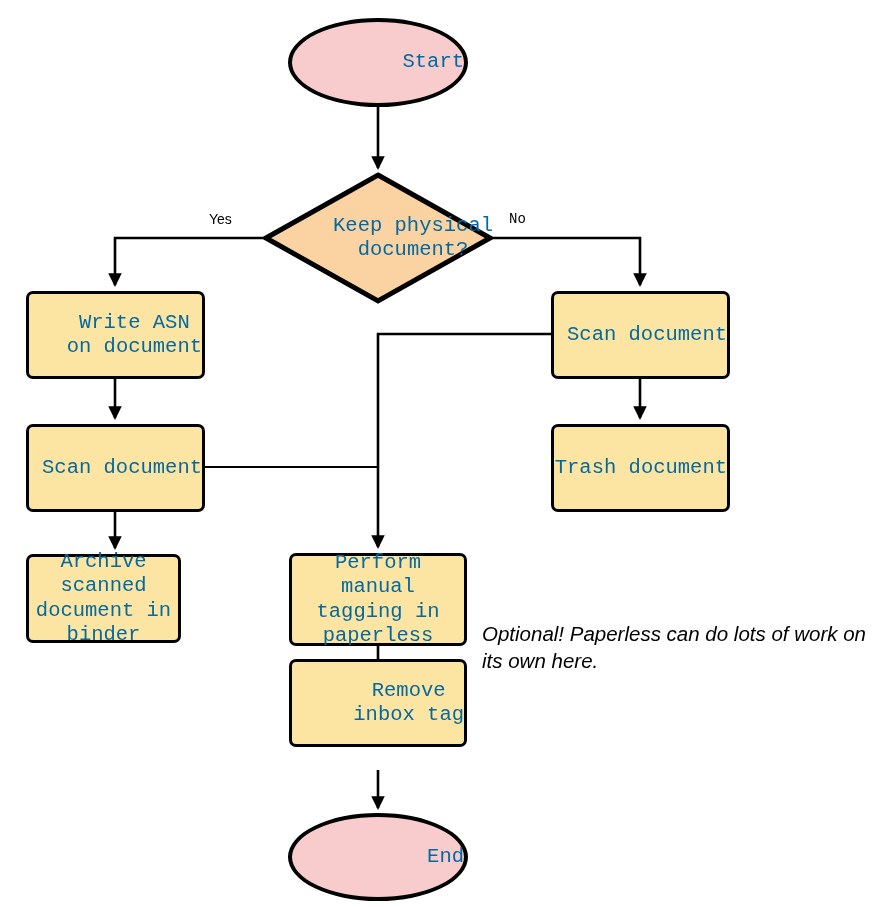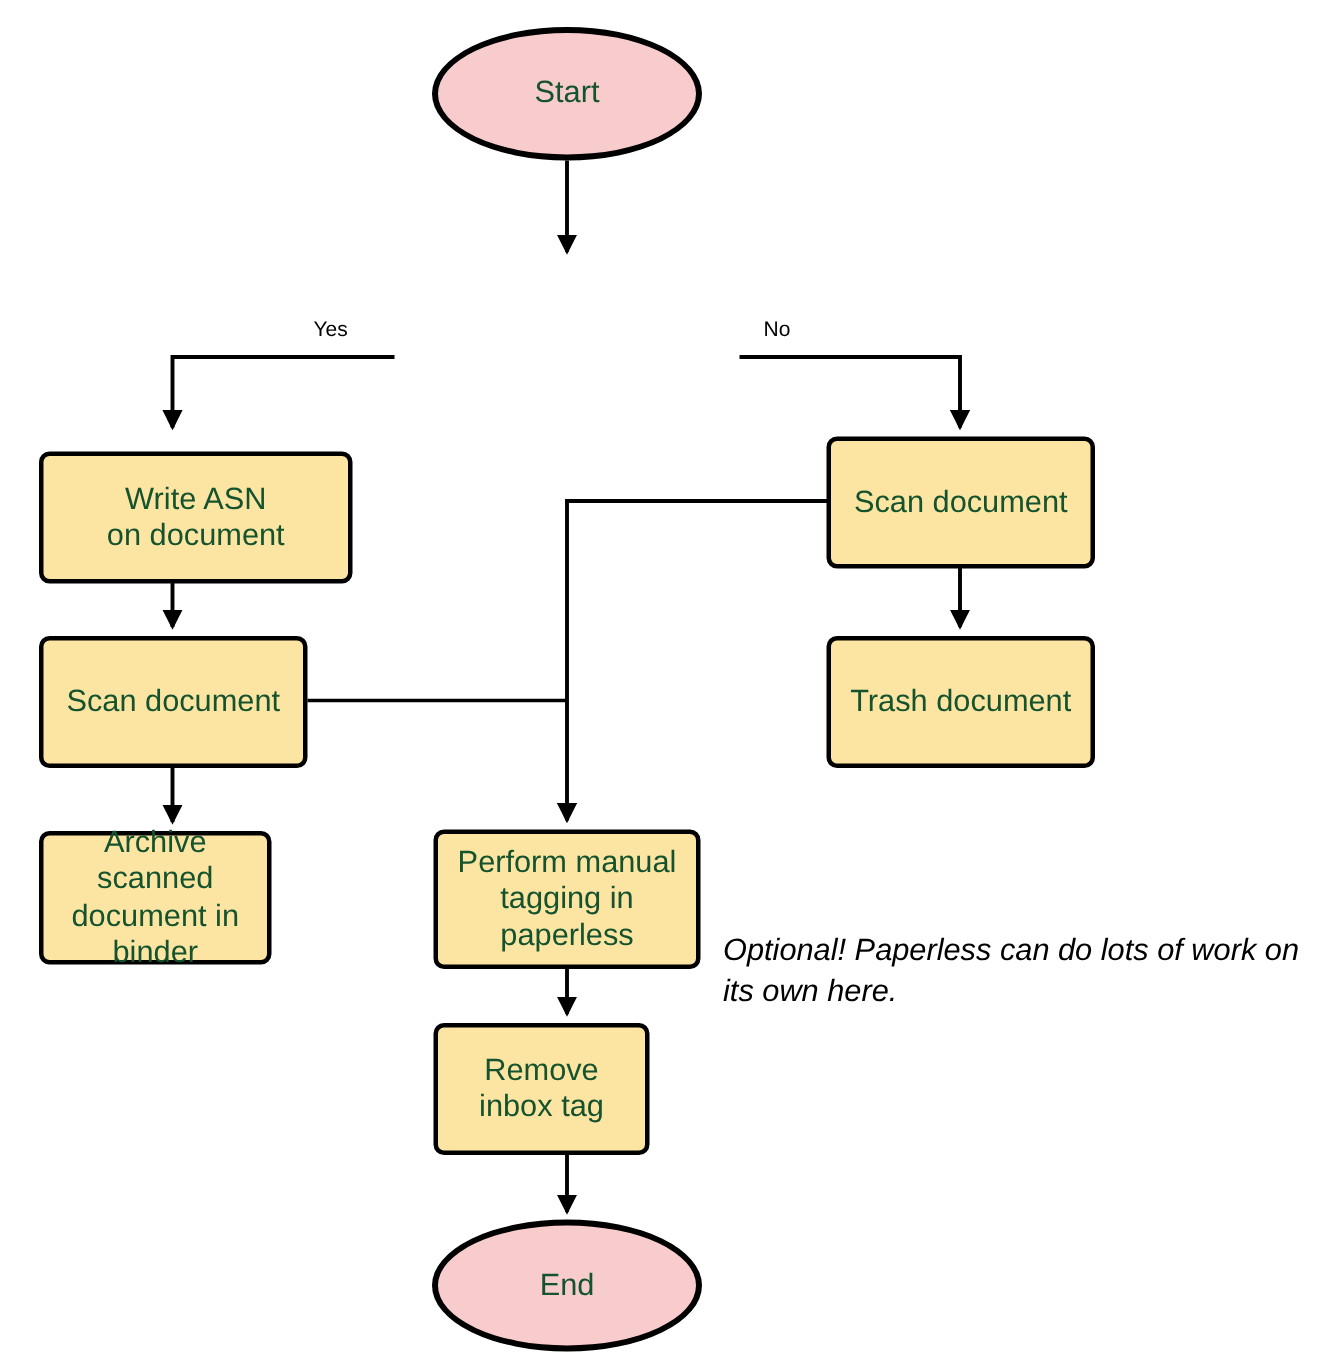--- a/index.html
+++ b/index.html
@@ -20,25 +20,26 @@
     left: 0;
     top: 0;
     width: 888px;
     height: 907px;
   }
   .node {
     position: absolute;
     box-sizing: border-box;
     display: flex;
     align-items: center;
-    justify-content: center;
+    justify-content: flex-end;
     text-align: center;
-    color: #14532d;
+    color: #0369a1;
     line-height: 1.18;
     white-space: pre-line;
+    font-family: Liberation Mono, monospace;
   }
   .node-process {
     border: 3px solid #000000;
     border-radius: 7px;
     font-size: 20.5px;
   }
   .node-terminal {
     border: 4px solid #000000;
     border-radius: 50%;
     font-size: 20.5px;
@@ -105,25 +106,32 @@
 
     <path d="M 378 646 L 378 676" stroke="#000000" stroke-width="2.6" fill="none" marker-end="url(#arrow)"></path>
 
     <path d="M 378 770 L 378 808" stroke="#000000" stroke-width="2.6" fill="none" marker-end="url(#arrow)"></path>
   </svg>
 
   <div class="node node-terminal" style="left:288px; top:18px; width:180px; height:89px; background:#F8CCCC;">
     <span>Start</span>
   </div>
 
+  <div class="node node-decision" style="left:263px; top:172px; width:230px; height:132px;">
+    <svg class="diamond-shape" viewBox="0 0 230 132" preserveAspectRatio="none">
+      <polygon points="115,3 227,66 115,129 3,66" fill="#FBD3A3" stroke="#000000" stroke-width="5" stroke-linejoin="miter"></polygon>
+    </svg>
+    <span class="diamond-label">Keep physical
+document?</span>
+  </div>
 
   <div class="edge-label" style="left:209px; top:211px;">Yes</div>
-  <div class="edge-label" style="left:509px; top:211px;">No</div>
+  <div class="edge-label" style="left:509px; top:211px;font-family:Liberation Mono, monospace;">No</div>
 
-  <div class="node node-process" style="left:26px; top:291px; width:209px; height:88px; background:#FCE4A3;margin-top:10px;">
+  <div class="node node-process" style="left:26px; top:291px; width:179px; height:88px; background:#FCE4A3;">
     <span>Write ASN
 on document</span>
   </div>
 
   <div class="node node-process" style="left:26px; top:424px; width:179px; height:88px; background:#FCE4A3;">
     <span>Scan document</span>
   </div>
 
   <div class="node node-process" style="left:26px; top:554px; width:155px; height:89px; background:#FCE4A3;">
     <span>Archive scanned
@@ -138,21 +146,21 @@
   <div class="node node-process" style="left:289px; top:553px; width:178px; height:93px; background:#FCE4A3;">
     <span>Perform manual
 tagging in
 paperless</span>
   </div>
 
   <div class="node node-process" style="left:551px; top:424px; width:179px; height:88px; background:#FCE4A3;">
     <span>Trash document</span>
   </div>
 
-  <div class="node node-process" style="left:289px; top:682px; width:144px; height:88px; background:#FCE4A3;">
+  <div class="node node-process" style="left:289px; top:659px; width:178px; height:88px; background:#FCE4A3;">
     <span>Remove
 inbox tag</span>
   </div>
 
   <div class="node node-terminal" style="left:288px; top:813px; width:180px; height:88px; background:#F8CCCC;">
     <span>End</span>
   </div>
 
   <div class="note-text" style="left:482px; top:590px; width:400px;">Optional! Paperless can do lots of work on
 its own here.</div>

